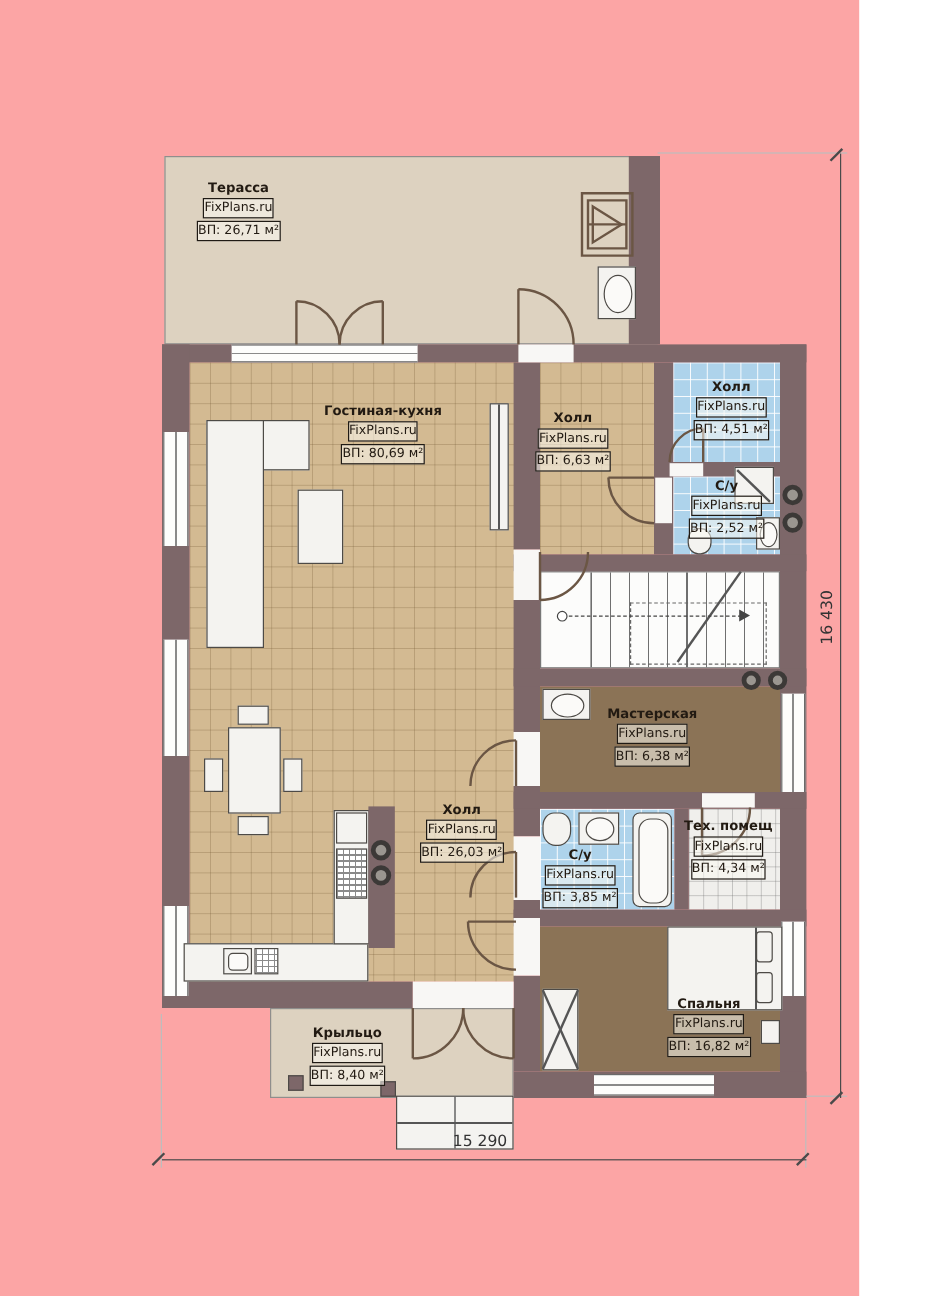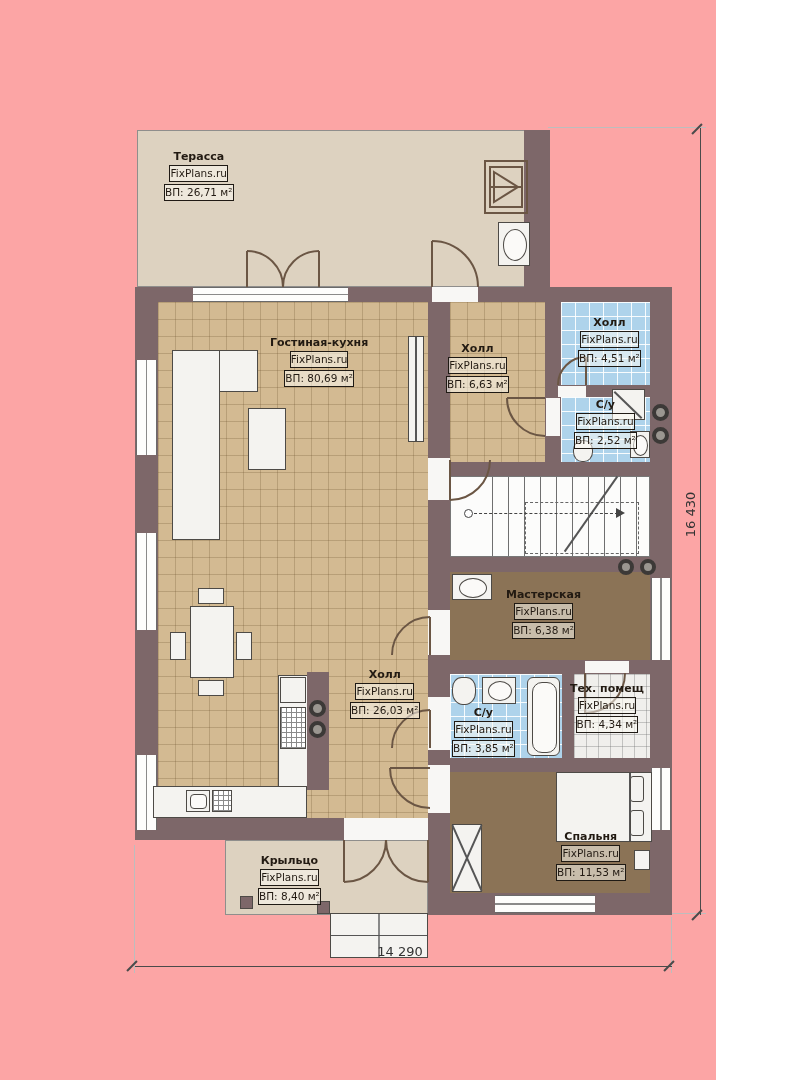--- a/index.html
+++ b/index.html
@@ -273,36 +273,36 @@
     <div class="rbox">ВП: 3,85 м²</div>
   </div>
   <div class="room-label" style="left:570px;top:682px;">
     <div class="rname">Тех. помещ</div>
     <div class="rbox">FixPlans.ru</div>
     <div class="rbox">ВП: 4,34 м²</div>
   </div>
   <div class="room-label" style="left:556px;top:830px;">
     <div class="rname">Спальня</div>
     <div class="rbox">FixPlans.ru</div>
-    <div class="rbox">ВП: 11,53 м²</div>
+    <div class="rbox">ВП: 16,82 м²</div>
   </div>
   <div class="room-label" style="left:258px;top:854px;">
     <div class="rname">Крыльцо</div>
     <div class="rbox">FixPlans.ru</div>
     <div class="rbox">ВП: 8,40 м²</div>
   </div>
 
   <div class="extline" style="left:548px;top:127px;width:158px;height:1px;"></div>
   <div class="extline" style="left:672px;top:913px;width:34px;height:1px;"></div>
   <div class="extline" style="left:134px;top:845px;width:1px;height:128px;"></div>
   <div class="extline" style="left:671px;top:917px;width:1px;height:56px;"></div>
 
   <div class="dimline" style="left:135px;top:966px;width:537px;height:1px;"></div>
   <div class="tick" style="left:131px;top:959px;"></div>
   <div class="tick" style="left:668px;top:959px;"></div>
-  <div class="dimtext" style="left:360px;top:944px;width:80px;">14 290</div>
+  <div class="dimtext" style="left:360px;top:944px;width:80px;">15 290</div>
 
   <div class="dimline" style="left:700px;top:128px;width:1px;height:787px;"></div>
   <div class="tick" style="left:696px;top:122px;"></div>
   <div class="tick" style="left:696px;top:908px;"></div>
   <div class="dimtext" style="left:660px;top:507px;width:60px;transform:rotate(-90deg);">16 430</div>
 
 </div>
 
 </body></html>

